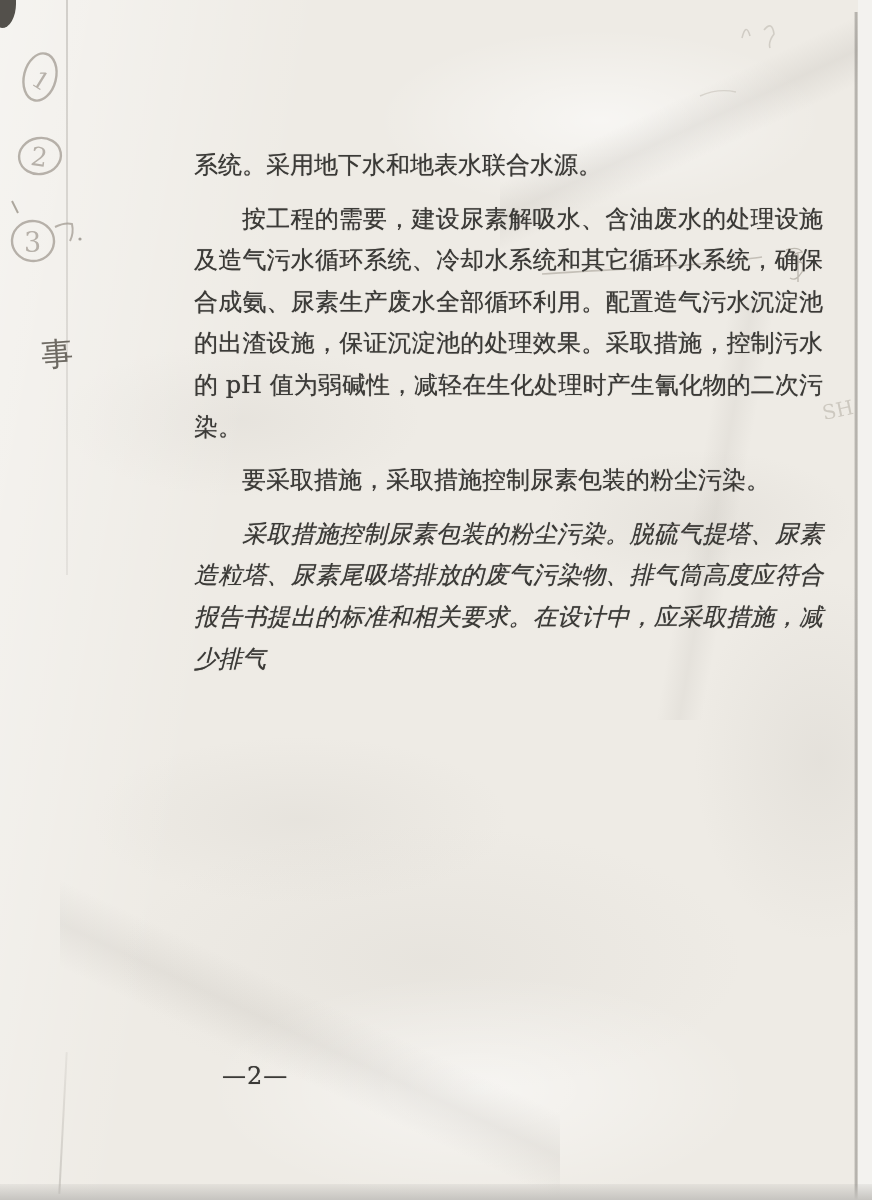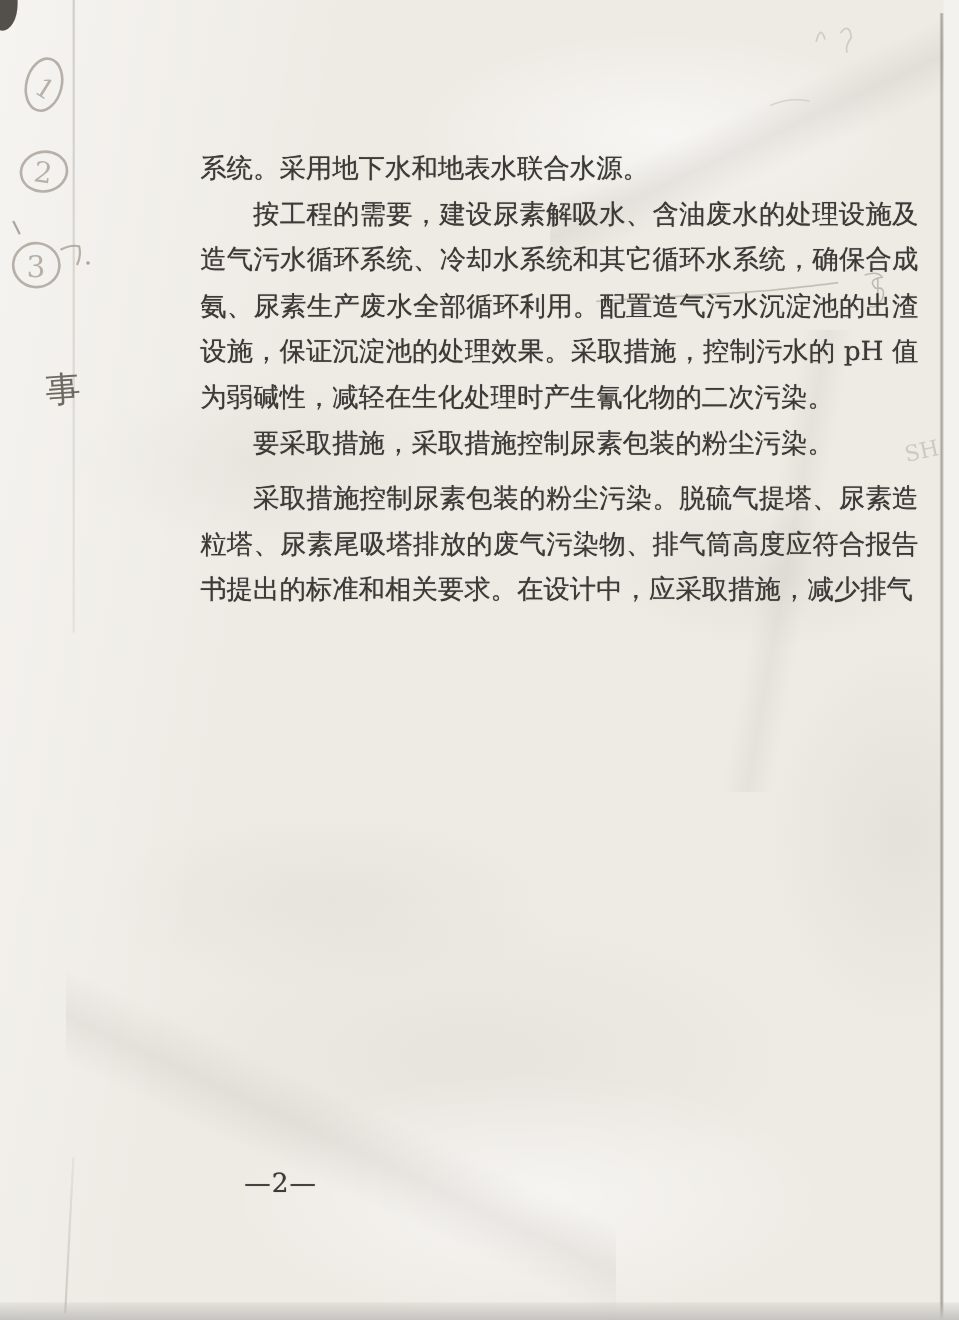--- a/index.html
+++ b/index.html
@@ -47,23 +47,23 @@
   .edge-bottom{position:absolute;left:0;top:1184px;width:872px;height:16px;
     background:linear-gradient(rgba(140,138,134,0.10), #c6c4c0);}
 
   
   .text-block{
     position:absolute;left:182px;top:133px;width:653px;
     font-size:24px;line-height:41.6px;color:#3b3a37;
     text-align:justify;
     text-shadow:0 0 0.7px rgba(59,58,55,0.75);
   }
-  .text-block p{margin:0;padding:0;text-indent:2em;word-break:break-all;}
+  .text-block p{margin:12px;padding:0;text-indent:2em;word-break:break-all;}
   .text-block p.no-indent{text-indent:0;}
-  .text-block p.gap-before{margin-top:9px;}
+  .text-block p.gap-before{margin-top:9px;font-style:italic;}
 
   .page-number{
     position:absolute;left:222px;top:1062px;
     font-size:24px;color:#3b3a37;letter-spacing:1px;
     text-shadow:0 0 0.7px rgba(59,58,55,0.75);
   }
 
   .pencil-overlay{position:absolute;inset:0;pointer-events:none;}
 </style>
 </head>

